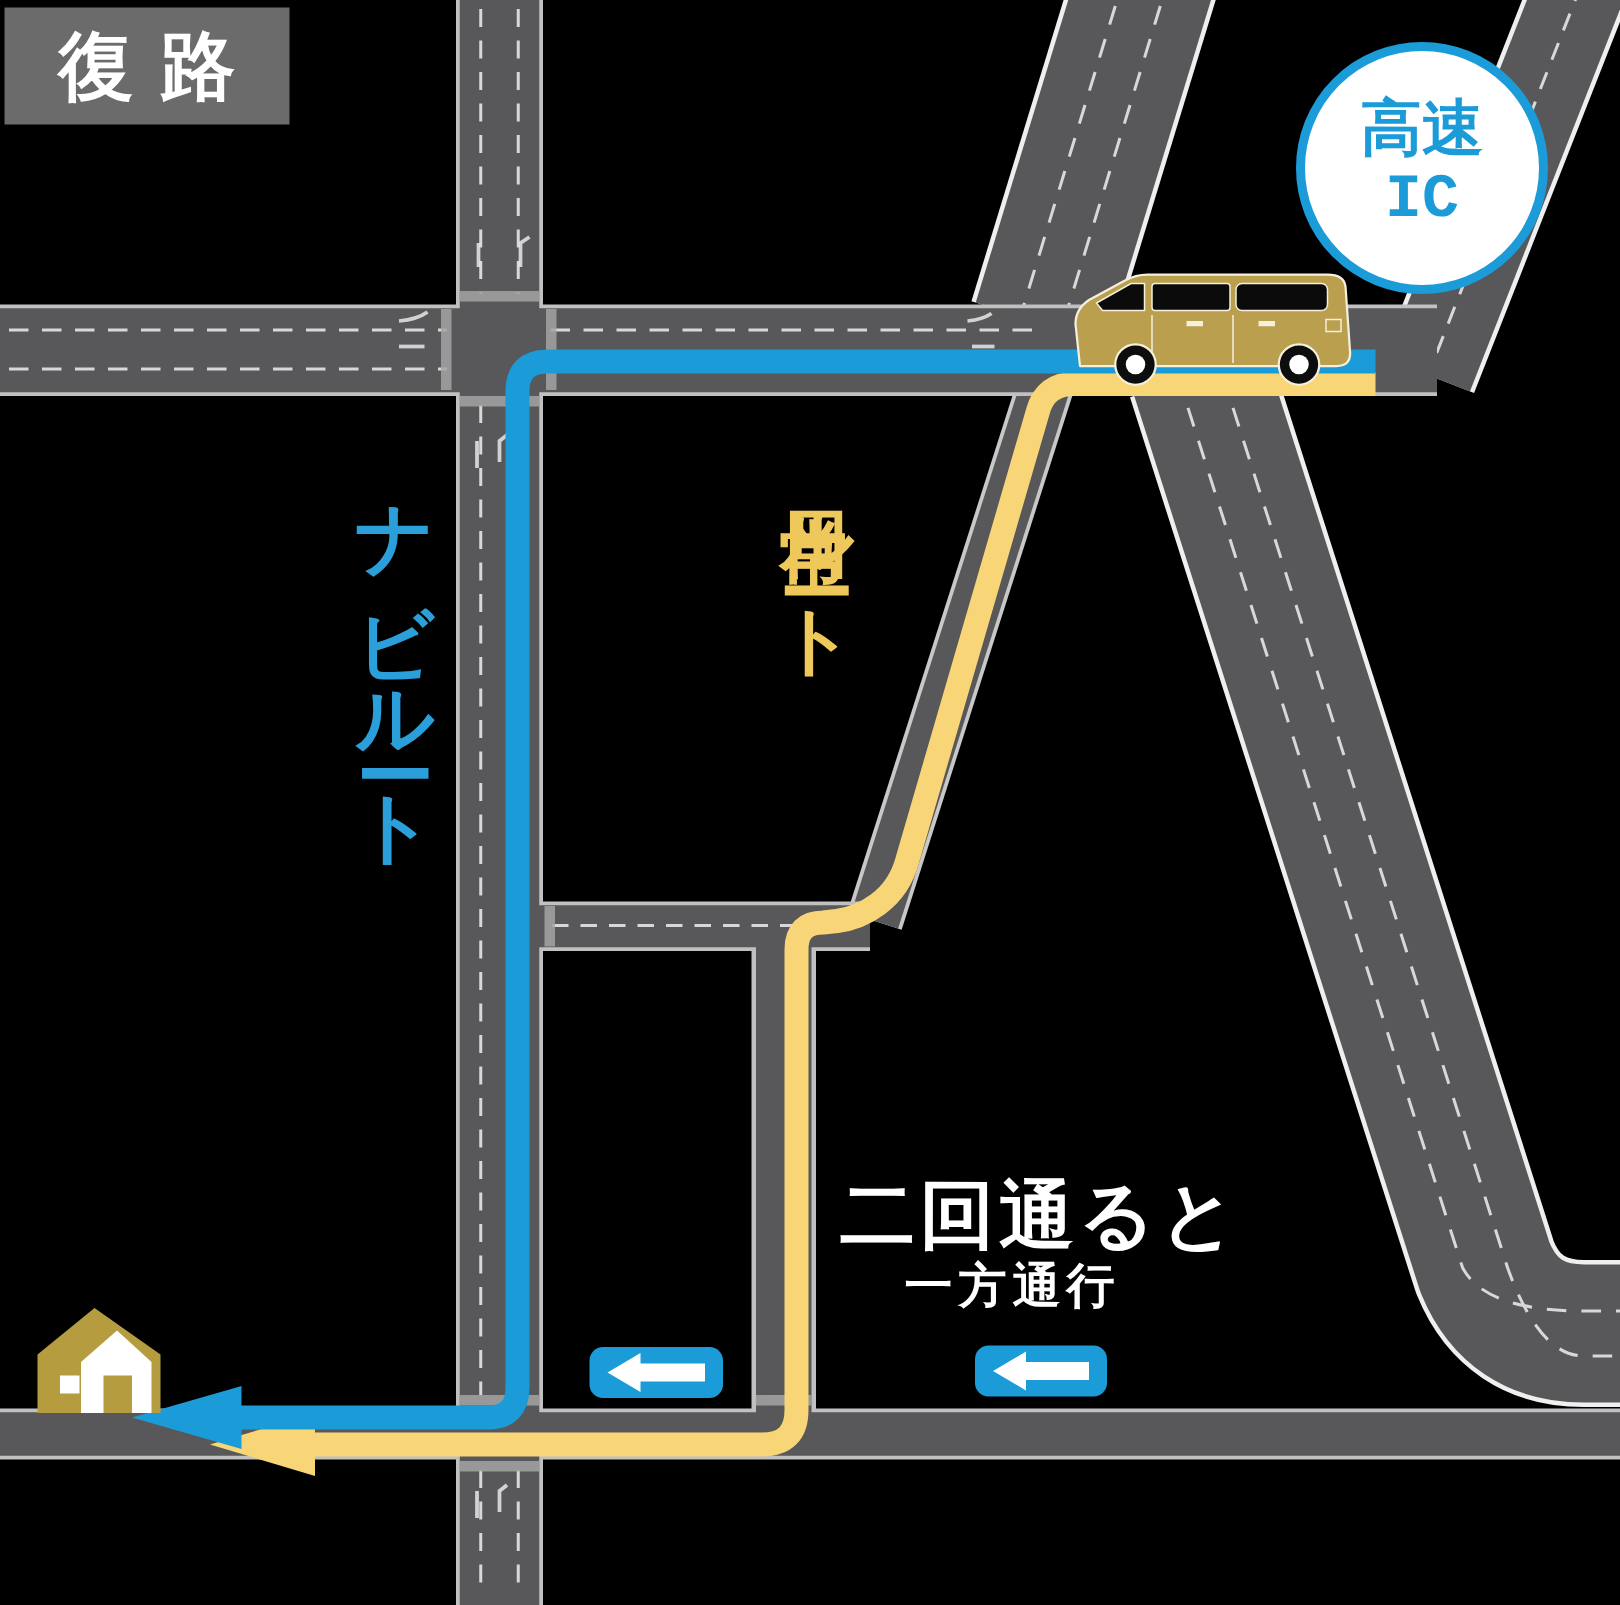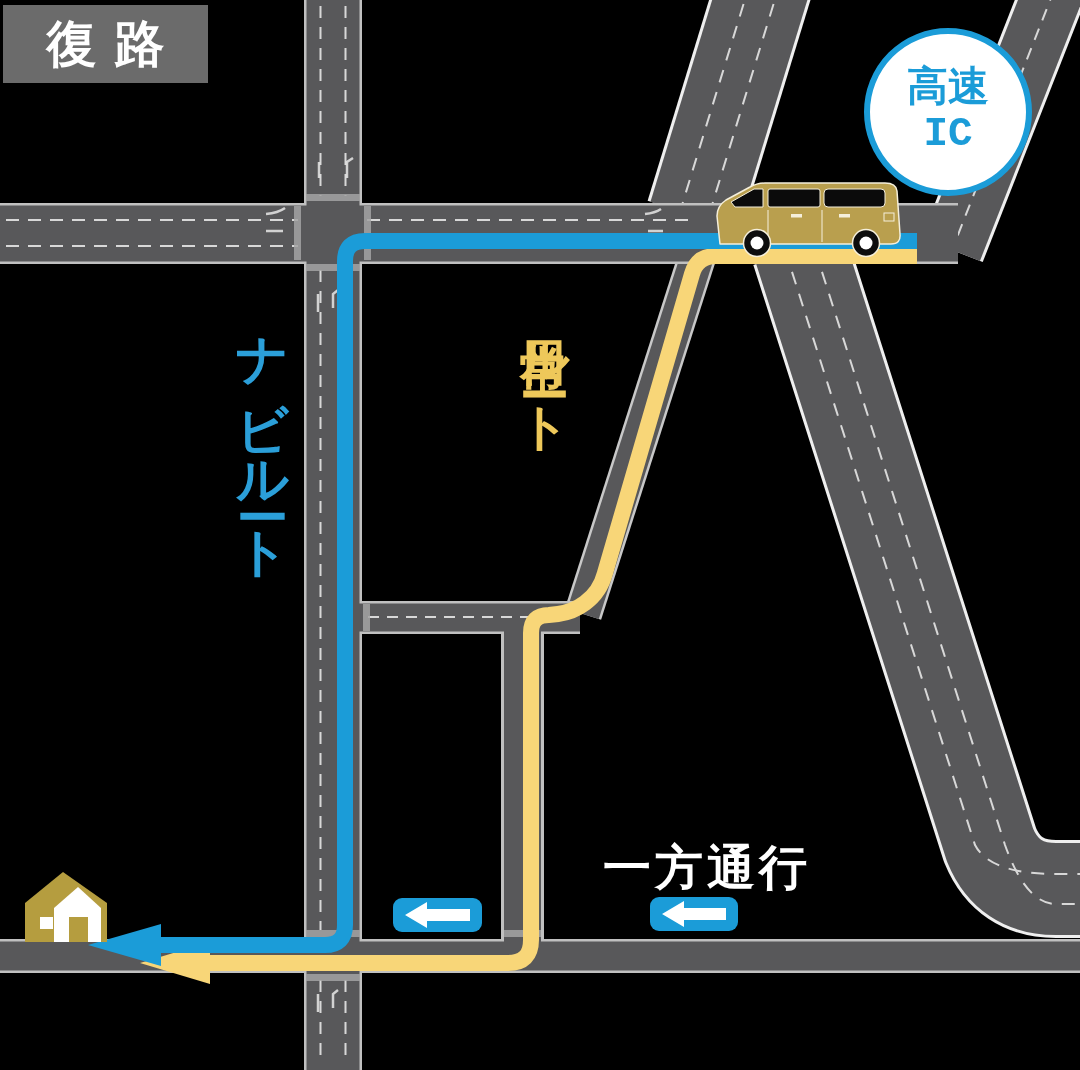--- a/index.html
+++ b/index.html
@@ -3,40 +3,40 @@
 <meta charset="utf-8">
 <style>
   html,body{margin:0;padding:0;background:#000;}
   #stage{
     position:relative;width:1080px;height:1070px;background:#000;
     overflow:hidden;font-family:"Liberation Sans","DejaVu Sans",sans-serif;
   }
   #map-svg{position:absolute;left:0;top:0;}
   .lbl{position:absolute;font-weight:bold;white-space:pre;}
   #return-badge{
-    left:3px;top:5px;width:205px;height:78px;background:#6b6b6b;color:#fff;
+    left:3px;top:5px;width:190px;height:78px;background:#6b6b6b;color:#fff;
     font-size:50px;display:flex;align-items:center;justify-content:center;
     letter-spacing:18px;text-indent:18px;
   }
   #ic-badge{
     left:864px;top:28px;width:156px;height:156px;border-radius:50%;
     background:#fff;border:6px solid #1b9cd8;color:#1b9cd8;
     display:flex;flex-direction:column;align-items:center;justify-content:center;
     font-size:41px;line-height:1.1;text-align:center;font-family:Liberation Mono, monospace;
   }
   #navi-label{
     left:228px;top:300px;height:300px;color:#2b9fd9;font-size:52px;
     writing-mode:vertical-rl;letter-spacing:4px;
   }
   #daily-label{
     left:512px;top:302px;height:295px;color:#eec85a;font-size:50px;
     writing-mode:vertical-rl;letter-spacing:3px;
   }
   #learn-note{left:560px;top:645px;color:#fff;font-size:50px;line-height:1.32;letter-spacing:3px;}
-  #oneway-label{left:603px;top:836px;color:#fff;font-size:48px;letter-spacing:4px;}
+  #oneway-label{left:603px;top:836px;color:#fff;font-size:32px;letter-spacing:4px;}
 </style>
 </head>
 <body>
 
 <div id="stage">
 
 <svg id="map-svg" width="1080" height="1070" viewBox="0 0 1080 1070">
 
   <g>
 
@@ -155,17 +155,18 @@
 <div class="lbl" id="ic-badge">
   <span>高速</span>
   <span>IC</span>
 </div>
 
 <div class="lbl" id="navi-label">ナビルート</div>
 
 <div class="lbl" id="daily-label">日常ルート</div>
 
 <div class="lbl" id="learn-note">
+  <div>二回通ると</div>
 </div>
 
 <div class="lbl" id="oneway-label">一方通行</div>
 
 </div>
 
 </body></html>

